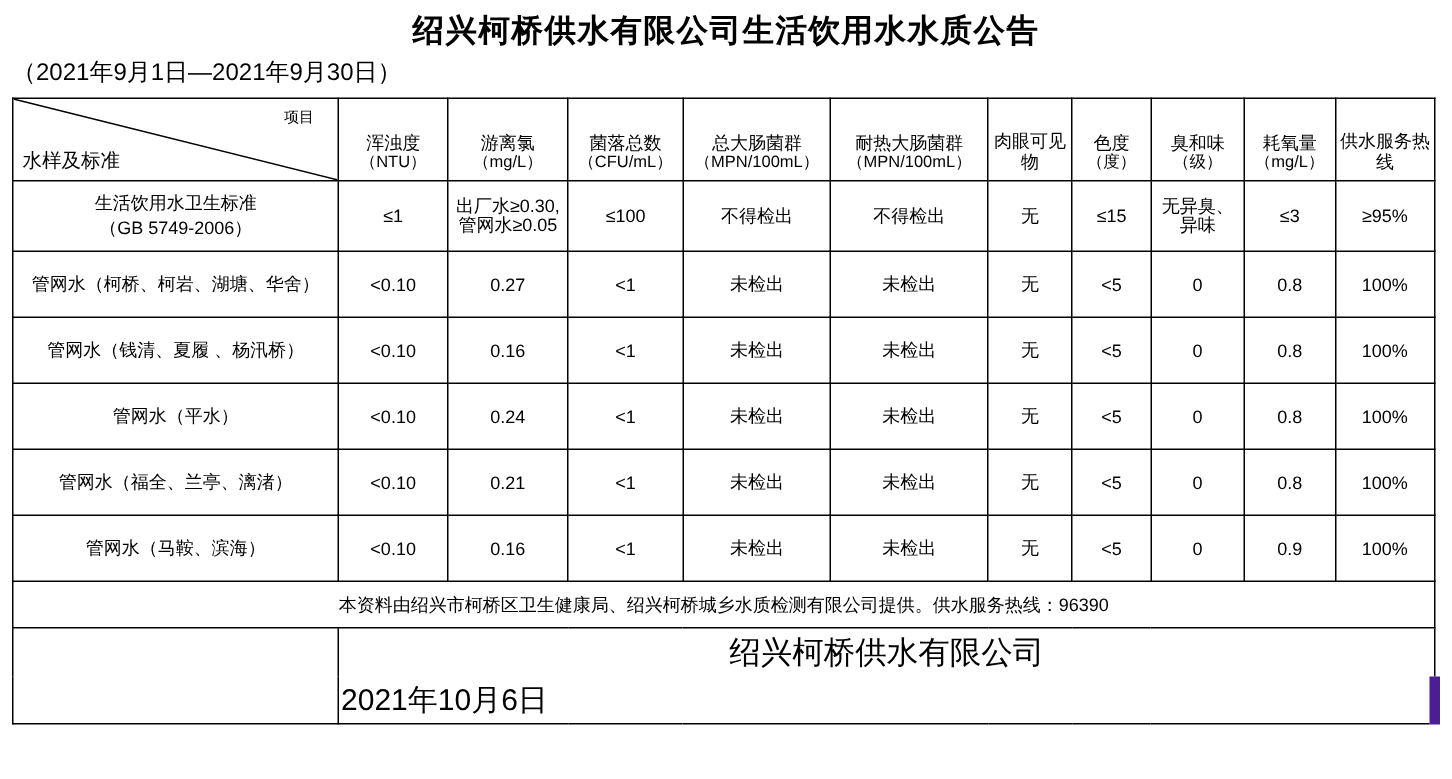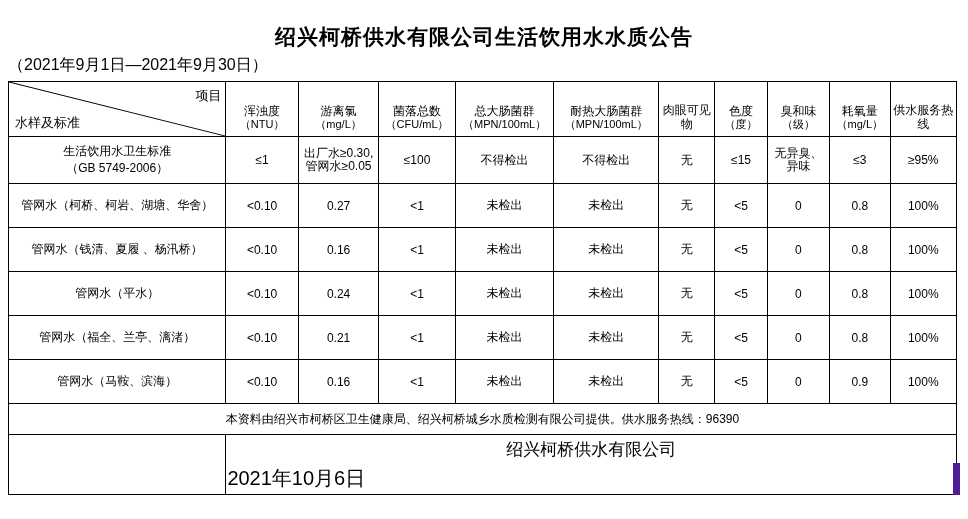--- a/index.html
+++ b/index.html
@@ -12,21 +12,21 @@
     background: #ffffff;
     font-family: "Liberation Sans", "DejaVu Sans", sans-serif;
     color: #000000;
     overflow: hidden;
   }
   .page {
     position: relative;
     width: 968px;
     height: 519px;
     box-sizing: border-box;
-    padding: 16px 8px;
+    padding: 0 8px;
   }
   .title {
     text-align: center;
     font-size: 21px;
     font-weight: bold;
     letter-spacing: 1px;
     padding-top: 8px;
     line-height: 26px;
   }
   .subtitle {
@@ -64,23 +64,23 @@
   }
   .corner .sample-label {
     position: absolute;
     left: 6px;
     bottom: 4px;
     font-size: 13px;
     white-space: nowrap;
   }
   .corner .item-label {
     position: absolute;
-    right: 4px;
+    right: 16px;
     top: 5px;
-    font-size: 13px;
+    font-size: 10px;
     white-space: nowrap;
   }
   .hdr-main {
     display: block;
     font-size: 12px;
     line-height: 14px;
     margin-top: 16px;
   }
   .hdr-unit {
     display: block;
@@ -276,21 +276,21 @@
         <td>0.9</td>
         <td>100%</td>
       </tr>
 
       <tr class="footer-note">
         <td colspan="11">本资料由绍兴市柯桥区卫生健康局、绍兴柯桥城乡水质检测有限公司提供。供水服务热线：96390</td>
       </tr>
 
       <tr>
         <td colspan="1" style="border-top:none;border-bottom:none;border-left:1px solid #000;border-right:1px solid #000;height:24px;"></td>
-        <td colspan="10" style="border-top:none;border-bottom:none;border-left:none;border-right:1px solid #000;text-align:center;font-size:17px;">绍兴柯桥供水有限公司</td>
+        <td colspan="10" style="border-top:none;border-bottom:none;border-left:none;border-right:1px solid #000;text-align:center;font-size:21px;">绍兴柯桥供水有限公司</td>
       </tr>
       <tr>
         <td colspan="1" style="border-top:none;border-bottom:1px solid #000;border-left:1px solid #000;border-right:1px solid #000;height:24px;"></td>
         <td colspan="10" style="border-top:none;border-bottom:1px solid #000;border-left:none;border-right:7px solid #4c1d95;text-align:left;font-size:20px;">2021年10月6日</td>
       </tr>
     </tbody>
   </table>
 
 </div>
 

